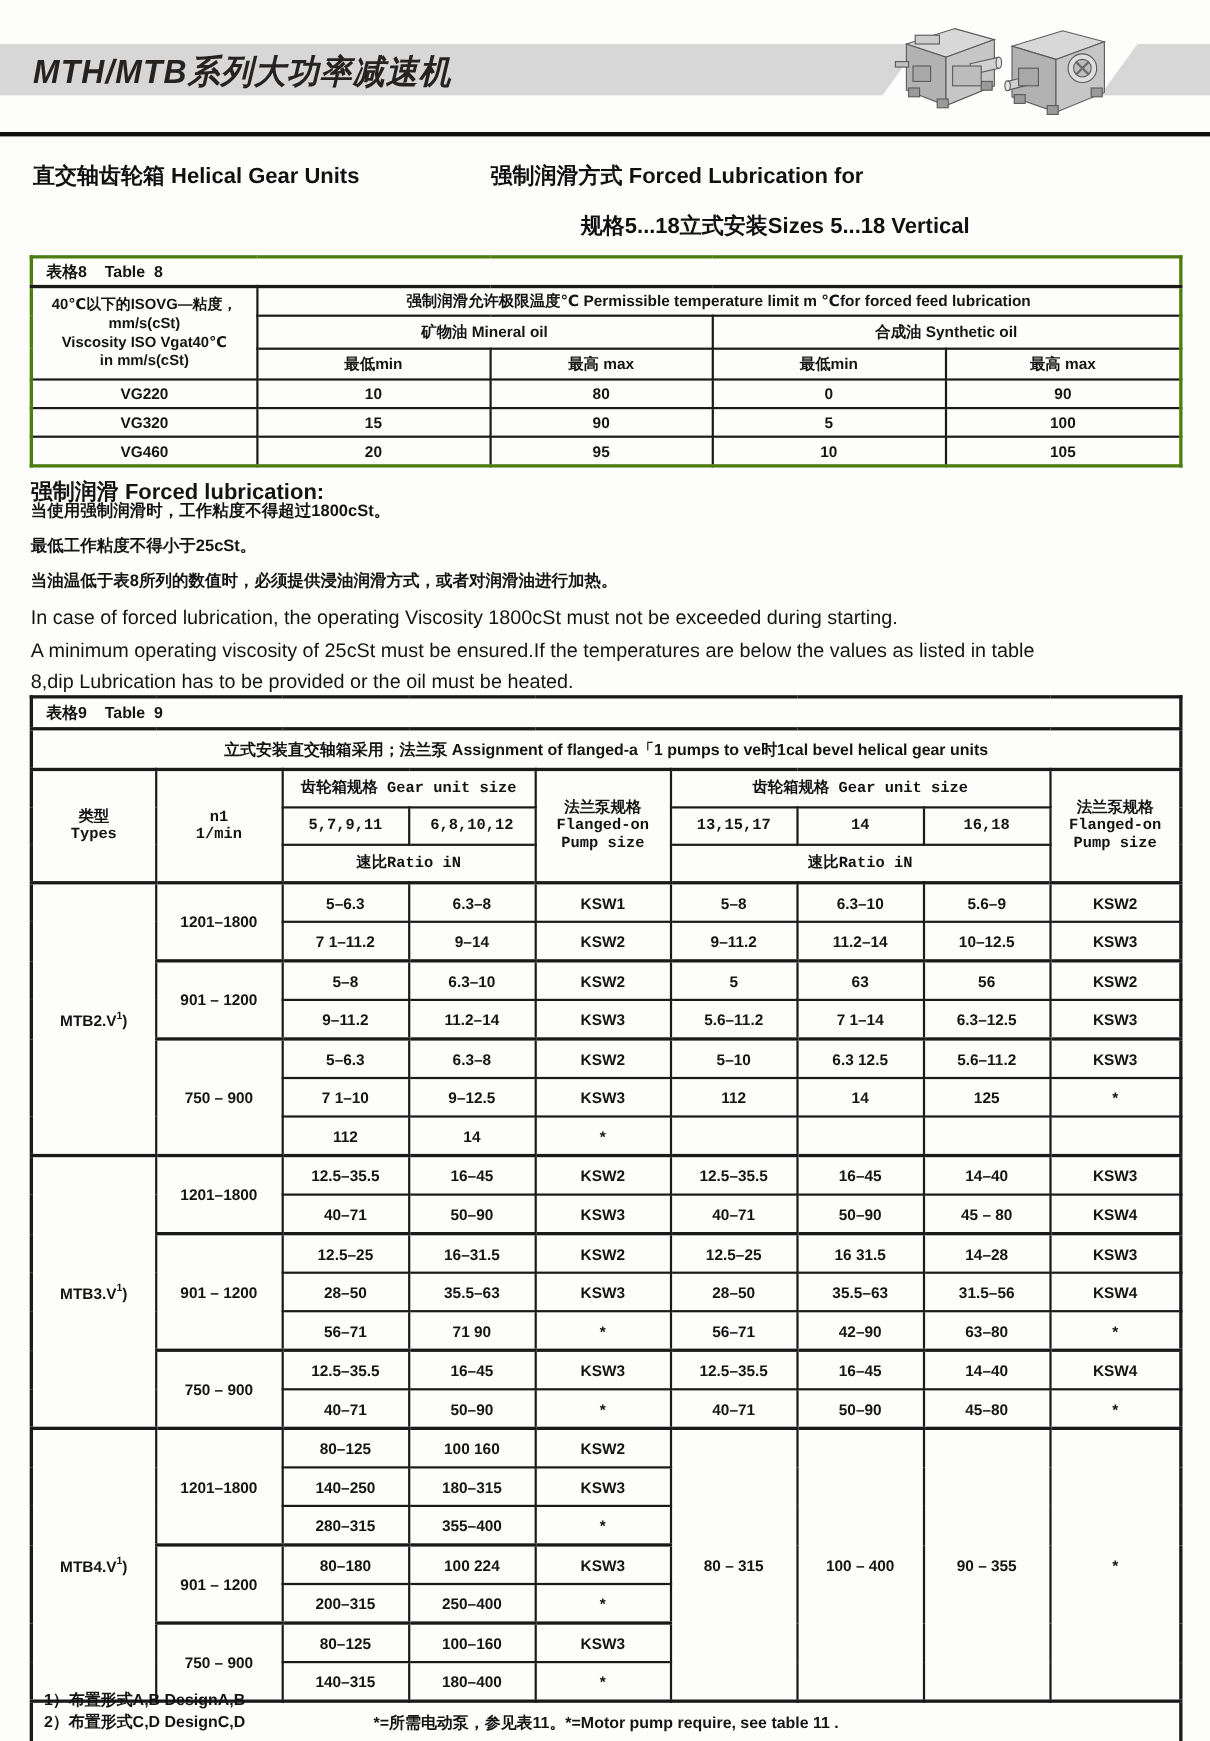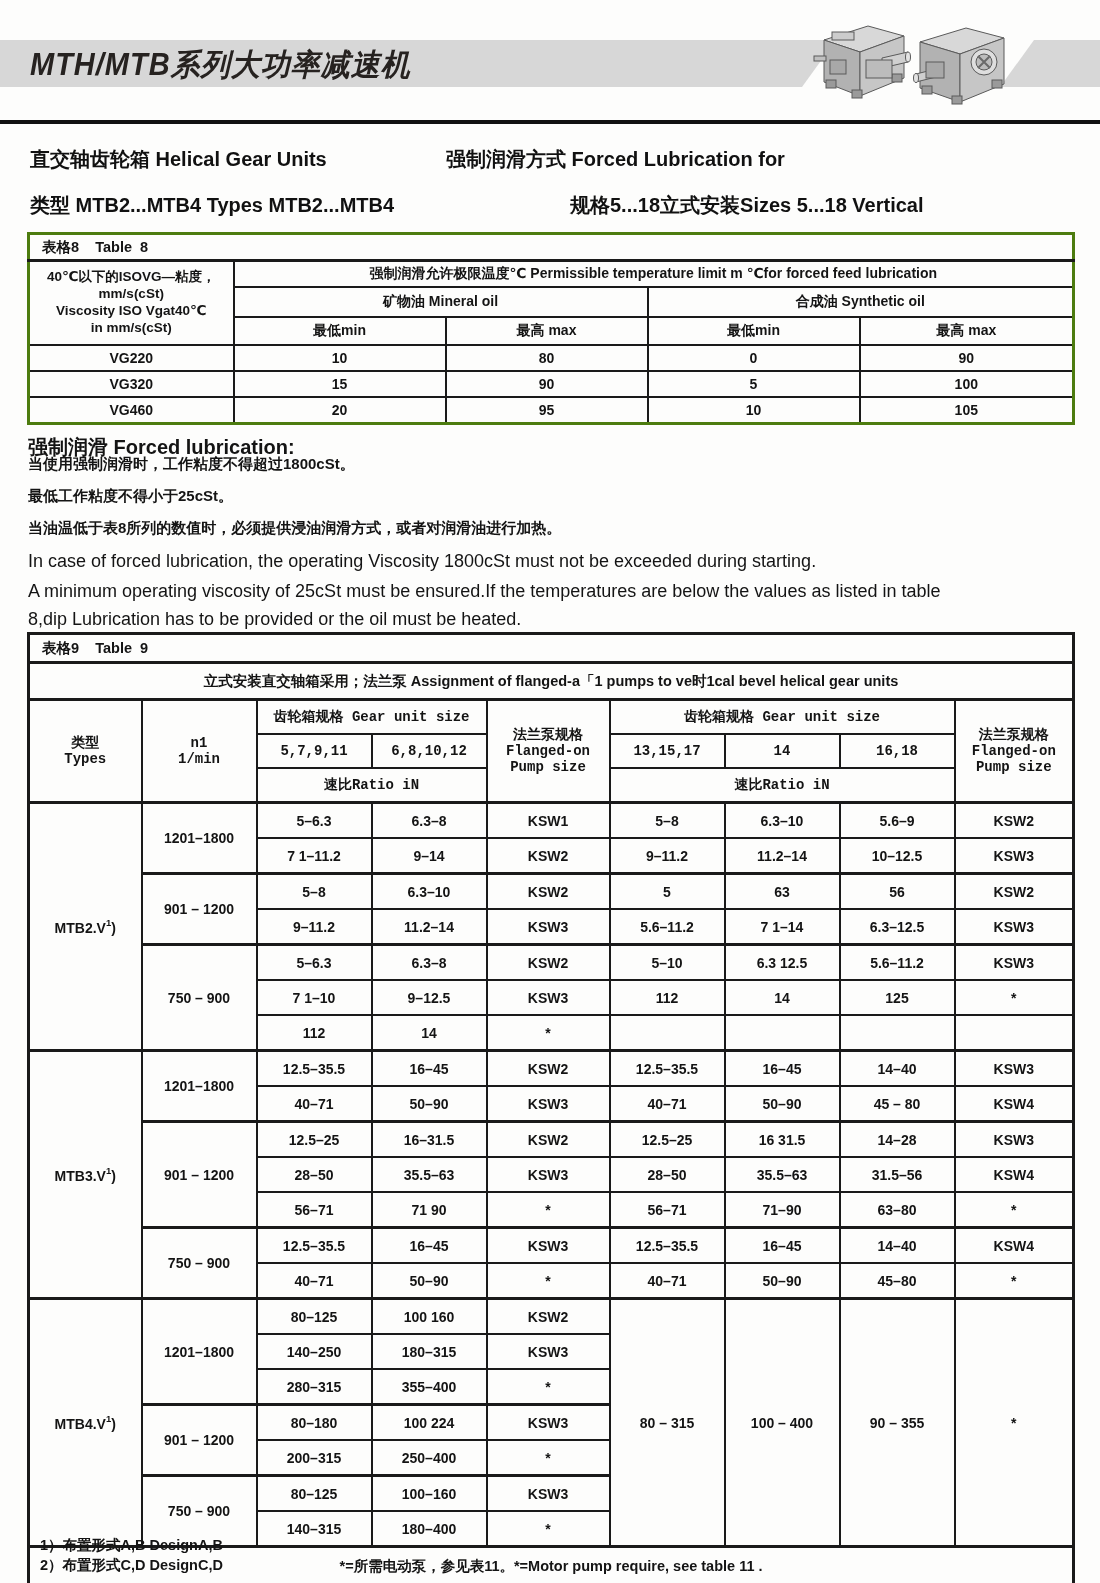--- a/index.html
+++ b/index.html
@@ -22,21 +22,21 @@
     left:30px;top:46px;font-size:29px;font-weight:bold;font-style:italic;
     letter-spacing:1px;color:#262220;transform:scaleY(1.05);
   }
   .gearboxes{left:812px;top:12px;width:200px;height:104px;}
   .top-rule{left:0;top:120px;width:1100px;height:4px;background:#111;}
   
   .intro-line{left:30px;width:1040px;font-size:20px;font-weight:bold;color:#111;}
   .intro-1{top:146px;}
   .intro-2{top:192px;}
   .intro-right-1{position:absolute;left:396px;top:0;margin-left:20px;}
-  .intro-right-2{position:absolute;left:498px;top:0;margin-left:42px;}
+  .intro-right-2{position:absolute;left:498px;top:0;}
   
   table{border-collapse:collapse;table-layout:fixed;}
   td{border:2px solid #1a1a1a;text-align:center;vertical-align:middle;
      font-size:14px;font-weight:600;padding:0 2px;overflow:hidden;}
   .prel{white-space:pre-line;}
   .caption-cell{text-align:left;padding-left:12px;font-size:14.5px;font-weight:bold;white-space:pre-wrap;}
   
   #t8{left:27px;top:232px;width:1045px;border:3px solid #4d7c0f;}
   #t8 .caption-row td{height:24px;border-bottom-width:3px;}
   #t8 .hrow1 td{height:24px;}
@@ -104,21 +104,20 @@
     </g>
   </svg>
 
   <div class="abs top-rule"></div>
 
   <div class="abs intro-line intro-1">
     <span>直交轴齿轮箱 Helical Gear Units</span>
     <span class="intro-right-1">强制润滑方式 Forced Lubrication for</span>
   </div>
   <div class="abs intro-line intro-2">
-    <span>类型 MTB2...MTB4 Types MTB2...MTB4</span>
     <span class="intro-right-2">规格5...18立式安装Sizes 5...18 Vertical</span>
   </div>
 
   <table id="t8" class="abs">
     <colgroup>
         <col style="width:205px">
         <col style="width:212px">
         <col style="width:202px">
         <col style="width:212px">
         <col style="width:214px">
@@ -326,21 +325,21 @@
           <td>28–50</td>
           <td>35.5–63</td>
           <td>31.5–56</td>
           <td>KSW4</td>
         </tr>
         <tr>
           <td>56–71</td>
           <td>71 90</td>
           <td>*</td>
           <td>56–71</td>
-          <td>71–90</td>
+          <td>42–90</td>
           <td>63–80</td>
           <td>*</td>
         </tr>
         <tr class="speed-start">
           <td rowspan="2">750 – 900</td>
           <td>12.5–35.5</td>
           <td>16–45</td>
           <td>KSW3</td>
           <td>12.5–35.5</td>
           <td>16–45</td>

